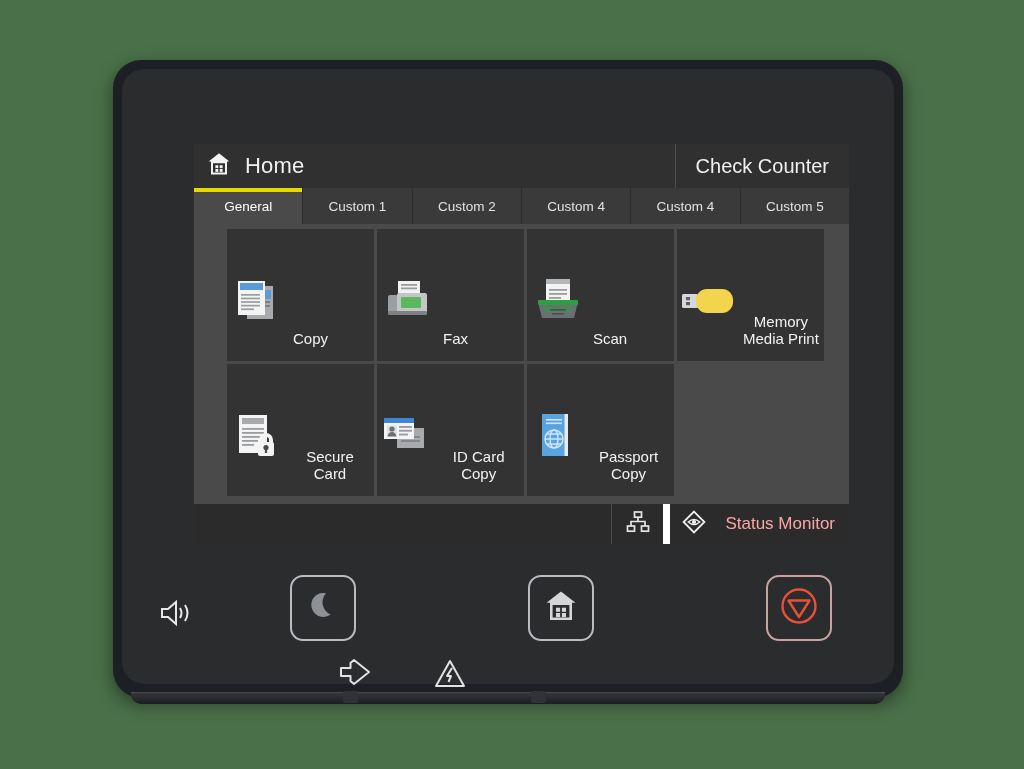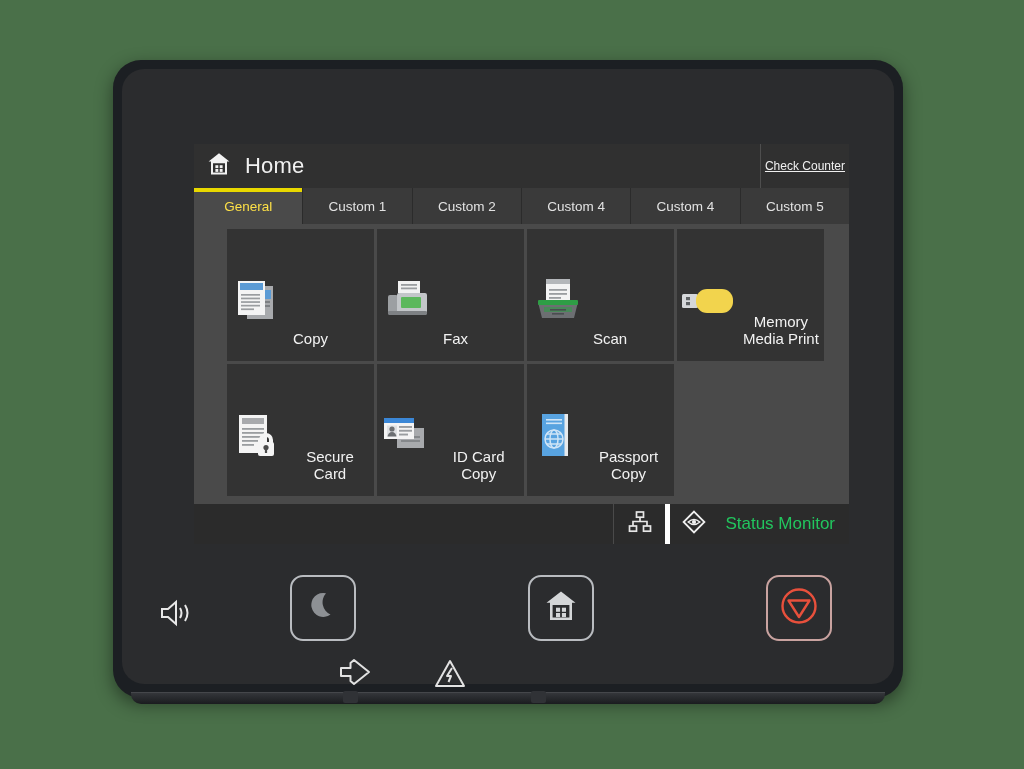--- a/index.html
+++ b/index.html
@@ -86,26 +86,25 @@
   }
   #header-home .title {
     color: #f0f0f0;
     font-size: 22px;
     letter-spacing: 0.2px;
   }
   #check-counter {
     display: flex;
     align-items: center;
     justify-content: center;
-    padding: 0 4px;
+    padding: 0 20px;
     border-left: 1px solid #4e4e4e;
     color: #f0f0f0;
-    font-size: 12px;
+    font-size: 20px;
     white-space: nowrap;
-    text-decoration: underline;
   }
 
   
   #tabs {
     height: 36px;
     display: flex;
     flex: 0 0 auto;
     background: #2b2b2b;
     gap: 1px;
   }
@@ -114,21 +113,21 @@
     background: #3a3a3a;
     color: #e2e2e2;
     font-size: 13.5px;
     display: flex;
     align-items: center;
     justify-content: center;
     position: relative;
   }
   .tab.active {
     background: #4a4a4a;
-    color: #fde047;
+    color: #ffffff;
   }
   .tab.active::before {
     content: "";
     position: absolute;
     left: 0; right: 0; top: 0;
     height: 4px;
     background: #e8d800;
   }
 
   
@@ -187,22 +186,22 @@
     align-items: center;
     justify-content: center;
     width: 52px;
     border-left: 1px solid #4a4a4a;
   }
   #status-monitor {
     display: flex;
     align-items: center;
     gap: 19px;
     padding: 0 14px 0 12px;
-    border-left: 5px solid #ffffff;
-    color: #22c55e;
+    border-left: 7px solid #ffffff;
+    color: #fca5a5;
     font-size: 17px;
     white-space: nowrap;
   }
 
   
   .hw-btn {
     position: absolute;
     width: 66px;
     height: 66px;
     border: 2px solid #b9bcc0;

